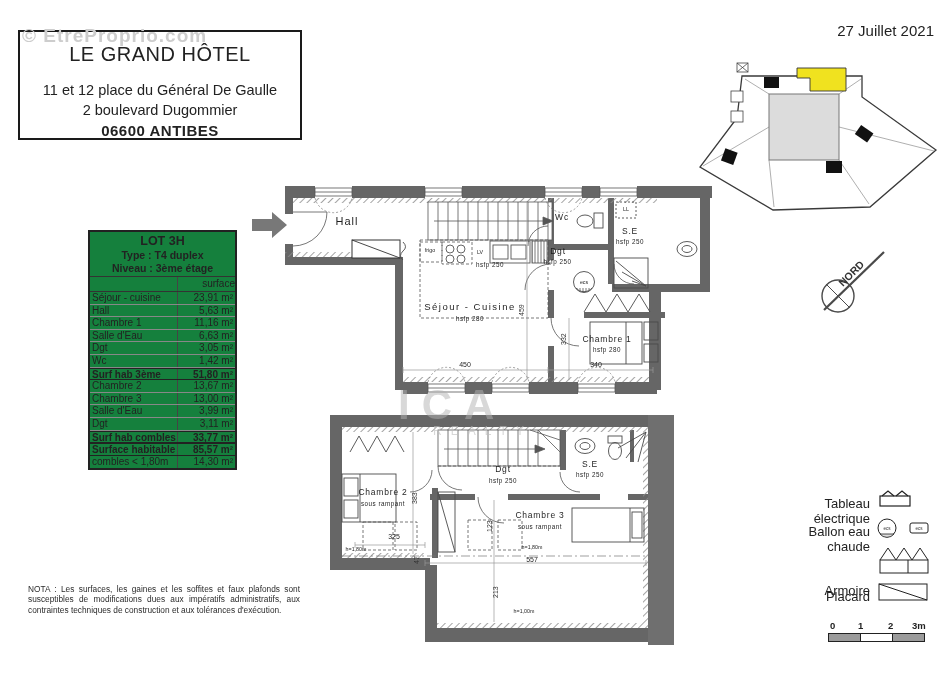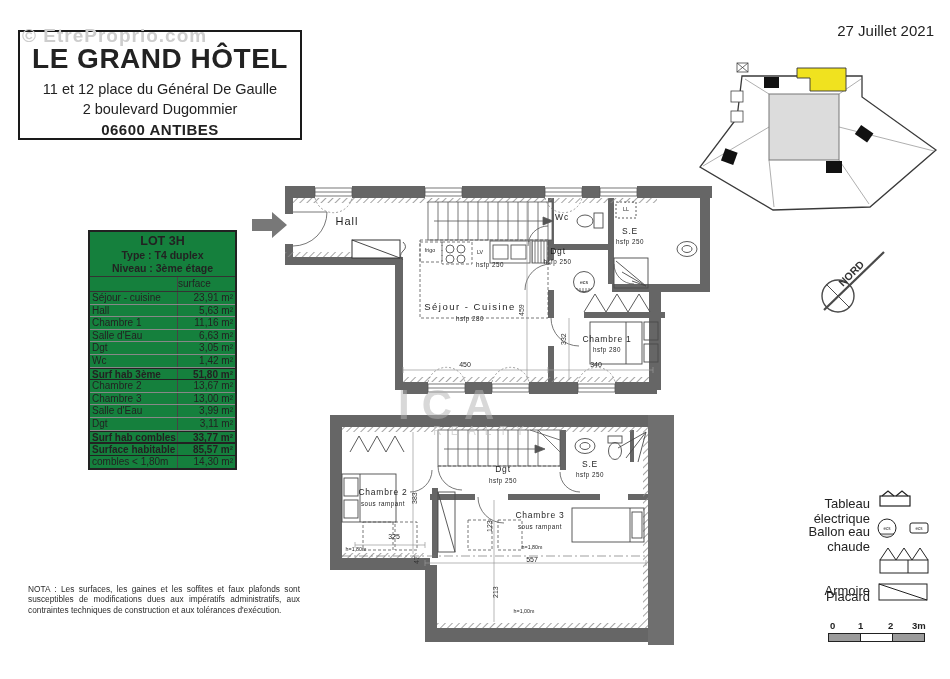--- a/index.html
+++ b/index.html
@@ -3,33 +3,33 @@
 <meta charset="utf-8">
 <style>
 :root{--yellow:#f0e21f;--wall:#666666;--wall2:#6f6f6f}
 *{margin:0;padding:0;box-sizing:border-box}
 html,body{width:950px;height:679px}
 body{background:#fff;font-family:"Liberation Sans",sans-serif;position:relative;overflow:hidden;color:#222}
 .page{position:absolute;inset:0}
 svg.plan{position:absolute;left:0;top:0}
 .wm-top{position:absolute;left:22px;top:25px;font-size:19px;font-weight:bold;color:#cdcdcd;letter-spacing:1px;z-index:3}
 .titlebox{position:absolute;left:18px;top:30px;width:284px;height:110px;border:2px solid #1a1a1a;text-align:center;padding-top:11px;z-index:2;background:transparent}
-.titlebox .t1{font-size:28px;font-weight:bold;letter-spacing:.5px}
-.titlebox .t2{font-size:14.5px;margin-top:6px}
+.titlebox .t1{font-size:20px;font-weight:normal;letter-spacing:.5px}
+.titlebox .t2{font-size:14.5px;margin-top:16px}
 .titlebox .t3{font-size:14.5px;margin-top:4px}
 .titlebox .t4{font-size:15px;font-weight:bold;margin-top:4px;letter-spacing:.5px}
 .date{position:absolute;right:16px;top:22px;font-size:15px;font-weight:normal}
 .table{position:absolute;left:88px;top:230px;width:149px;border:2px solid #222;background:#15803d;font-size:10px;z-index:2}
 .table .hd{text-align:center;font-weight:bold}
 .hd1{font-size:12.5px;padding:2px 0 0}
 .hd2{font-size:10.5px;padding:1px 0 0}
 .hd3{font-size:10.5px;padding:1px 0 2px;border-bottom:1.5px solid #333}
 .colhead{display:flex;border-bottom:1.5px solid #333;height:15px;line-height:14px}
 .colhead .c1{width:88px;border-right:1px solid #444}
-.colhead .c2{flex:1;text-align:left}
+.colhead .c2{flex:1;text-align:right}
 .row{display:flex;border-bottom:1px solid #888;height:12.6px;line-height:12.2px}
 .row:last-child{border-bottom:none}
 .row .c1{width:88px;padding-left:2px;border-right:1px solid #444;overflow:hidden;white-space:nowrap}
 .row .c2{flex:1;text-align:right;padding-right:2px;white-space:nowrap}
 .row.sum{font-weight:bold;border-top:1px solid #222;border-bottom:1px solid #222}
 .lb{position:absolute;text-align:center;white-space:nowrap;color:#1f1f1f;z-index:2}
 .f11{font-size:11px;letter-spacing:1px}
 .f9{font-size:8.5px;letter-spacing:.8px}
 .f8{font-size:9.5px;letter-spacing:1.5px}
 .f7{font-size:7px}

